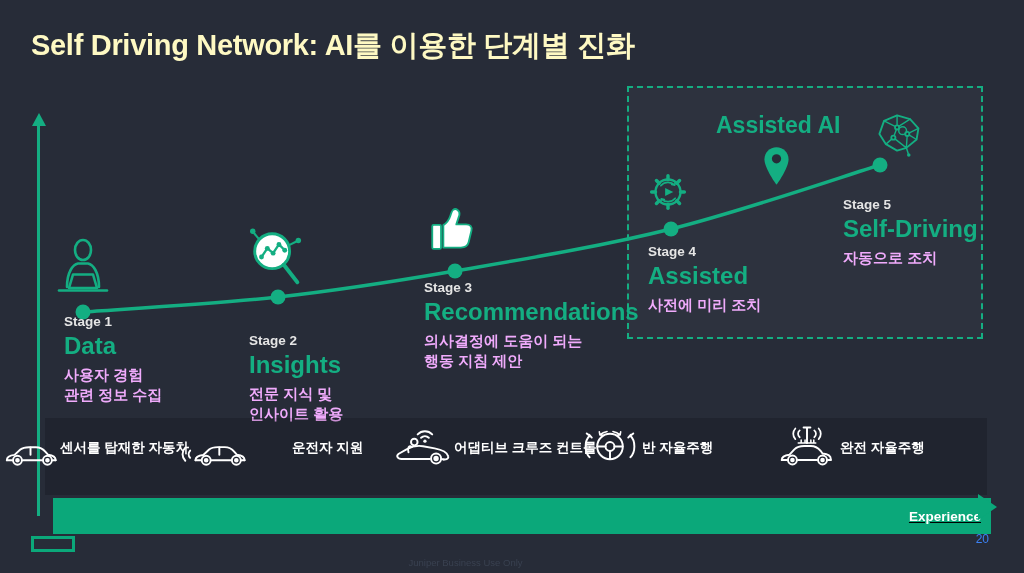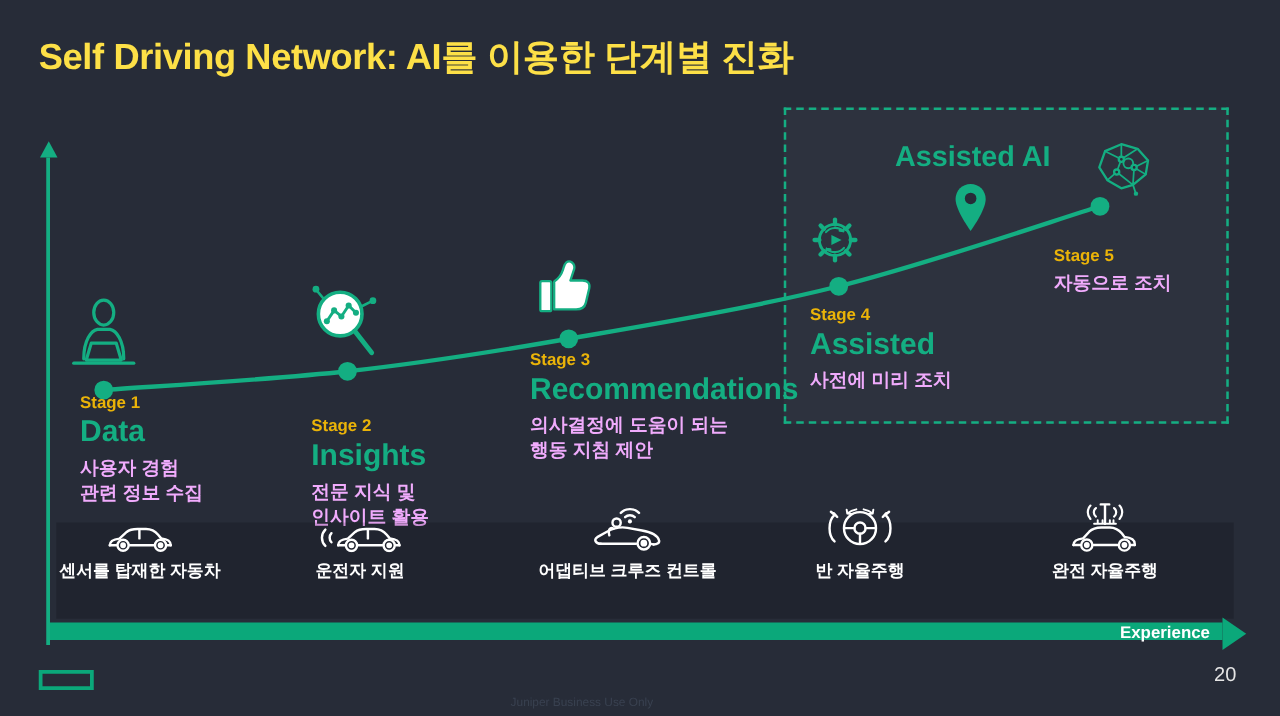--- a/index.html
+++ b/index.html
@@ -3,60 +3,60 @@
 <meta charset="utf-8">
 <style>
   html,body{margin:0;padding:0;background:#14161d;}
   #slide{
     position:relative;width:1024px;height:573px;overflow:hidden;
     background:var(--bg,#272C38);
     font-family:"Liberation Sans", sans-serif;
     -webkit-font-smoothing:antialiased;
   }
   .abs{position:absolute;}
-  #title{left:31px;top:26px;font-size:29px;font-weight:bold;color:#fde047;letter-spacing:-0.3px;}
+  #title{left:31px;top:26px;font-size:29px;font-weight:bold;color:#fef9c3;letter-spacing:-0.3px;}
   
   #axis-v{left:37px;top:126px;width:3px;height:390px;background:var(--accent,#14AE82);}
   #axis-arrow{left:31.5px;top:113px;width:0;height:0;border-left:7px solid transparent;border-right:7px solid transparent;border-bottom:13px solid var(--accent,#14AE82);}
   
   #agentic-box{left:627px;top:86px;width:356px;height:253px;border:2px dashed var(--accent,#14AE82);background:rgba(255,255,255,0.03);box-sizing:border-box;}
   #agentic-label{left:716px;top:112px;font-size:23px;font-weight:bold;color:var(--accent,#14AE82);}
   #pin{left:763px;top:146px;}
   
   #curve-svg{left:0;top:0;pointer-events:none;}
   
   .sicon{color:var(--accent,#14AE82);}
   #icon-s1{left:56px;top:237px;}
   #icon-s2{left:245px;top:225px;}
   #icon-s3{left:429px;top:206px;}
   #icon-s4{left:643px;top:167px;}
   #icon-s5{left:872px;top:107px;}
   
   .stage-block{color:#fff;}
-  .stage-label{font-size:13.5px;font-weight:bold;color:#eab308;}
+  .stage-label{font-size:13.5px;font-weight:bold;color:#e5e5e5;}
   .stage-title{font-size:24px;font-weight:bold;color:var(--accent,#14AE82);margin-top:3px;}
   .stage-desc{font-size:15px;font-weight:bold;color:#f0abfc;margin-top:5px;line-height:1.32;white-space:pre-line;}
   #stage1{left:64px;top:314px;}
   #stage2{left:249px;top:301px;margin-top:32px;}
   #stage3{left:424px;top:280px;}
   #stage4{left:648px;top:244px;}
   #stage5{left:843px;top:197px;}
   
   #car-band{left:45px;top:418px;width:942px;height:77px;background:rgba(0,0,0,0.16);}
-  .car-item{position:absolute;top:400px;width:220px;transform:translateX(-50%);display:flex;flex-direction:column;align-items:center;}
+  .car-item{position:absolute;top:424px;width:220px;transform:translateX(-50%);display:flex;flex-direction:row;align-items:center;}
   .car-iconbox{height:42px;display:flex;align-items:flex-end;justify-content:center;color:#fff;}
   .car-label{margin-top:6px;font-size:13.5px;font-weight:bold;color:#fff;text-align:center;}
-  #car1{left:112px;} #car2{left:288px;} #car3{left:502px;} #car4{left:688px;} #car5{left:884px;}
-  
-  #exp-bar{left:40px;top:498px;width:938px;height:14px;background:var(--bar,#0BA87A);display:flex;align-items:center;justify-content:flex-end;}
+  #car1{left:112px;} #car2{left:288px;gap:44px;} #car3{left:502px;} #car4{left:688px;} #car5{left:884px;}
+  
+  #exp-bar{left:53px;top:498px;width:938px;height:36px;background:var(--bar,#0BA87A);display:flex;align-items:center;justify-content:flex-end;text-decoration:underline;}
   #exp-label{color:#fff;font-size:13.5px;font-weight:bold;padding-right:10px;}
   #exp-tip{left:978px;top:494px;width:0;height:0;border-top:13px solid transparent;border-bottom:13px solid transparent;border-left:19px solid var(--bar,#0BA87A);}
   
   #logo-mark{left:31px;top:536px;width:38px;height:10px;border:3px solid var(--bar,#0BA87A);}
-  #page-number{right:35px;top:532px;font-size:16px;color:#e5e5e5;}
+  #page-number{right:35px;top:532px;font-size:12px;color:#3b82f6;}
   #footer-note{left:0;top:557px;width:931px;text-align:center;font-size:9.5px;color:#394150;}
   svg{display:block;}
 </style>
 </head>
 <body>
 
 <div id="slide" style="--bg: #272C38; --accent: #14AE82; --bar: #0BA87A;">
 
   <div id="title" class="abs">Self Driving Network: AI를 이용한 단계별 진화</div>
 
@@ -160,20 +160,21 @@
     <div class="stage-desc">의사결정에 도움이 되는
 행동 지침 제안</div>
   </div>
   <div id="stage4" class="abs stage-block">
     <div class="stage-label">Stage 4</div>
     <div class="stage-title">Assisted</div>
     <div class="stage-desc">사전에 미리 조치</div>
   </div>
   <div id="stage5" class="abs stage-block">
     <div class="stage-label">Stage 5</div>
+    <div class="stage-title">Self-Driving</div>
     <div class="stage-desc">자동으로 조치</div>
   </div>
 
   <div id="car-band" class="abs"></div>
 
   <div id="car1" class="car-item">
     <span class="car-iconbox">
       <svg width="58" height="28" viewBox="0 0 60 26" fill="none" stroke="#ffffff" stroke-width="2" stroke-linecap="round" stroke-linejoin="round">
         <path d="M5 21.5 C5 18 8 16.5 13 16 L19 10.5 C21 8.8 24 8 28 8 L35 8 C39.5 8 42.5 9.8 45 12.8 L47.5 15.8 C52.5 16.3 55.5 18 55.5 21.5"></path>
         <path d="M5 21.5 L10.5 21.5 M21.5 21.5 L41.5 21.5 M52.5 21.5 L55.5 21.5"></path>

